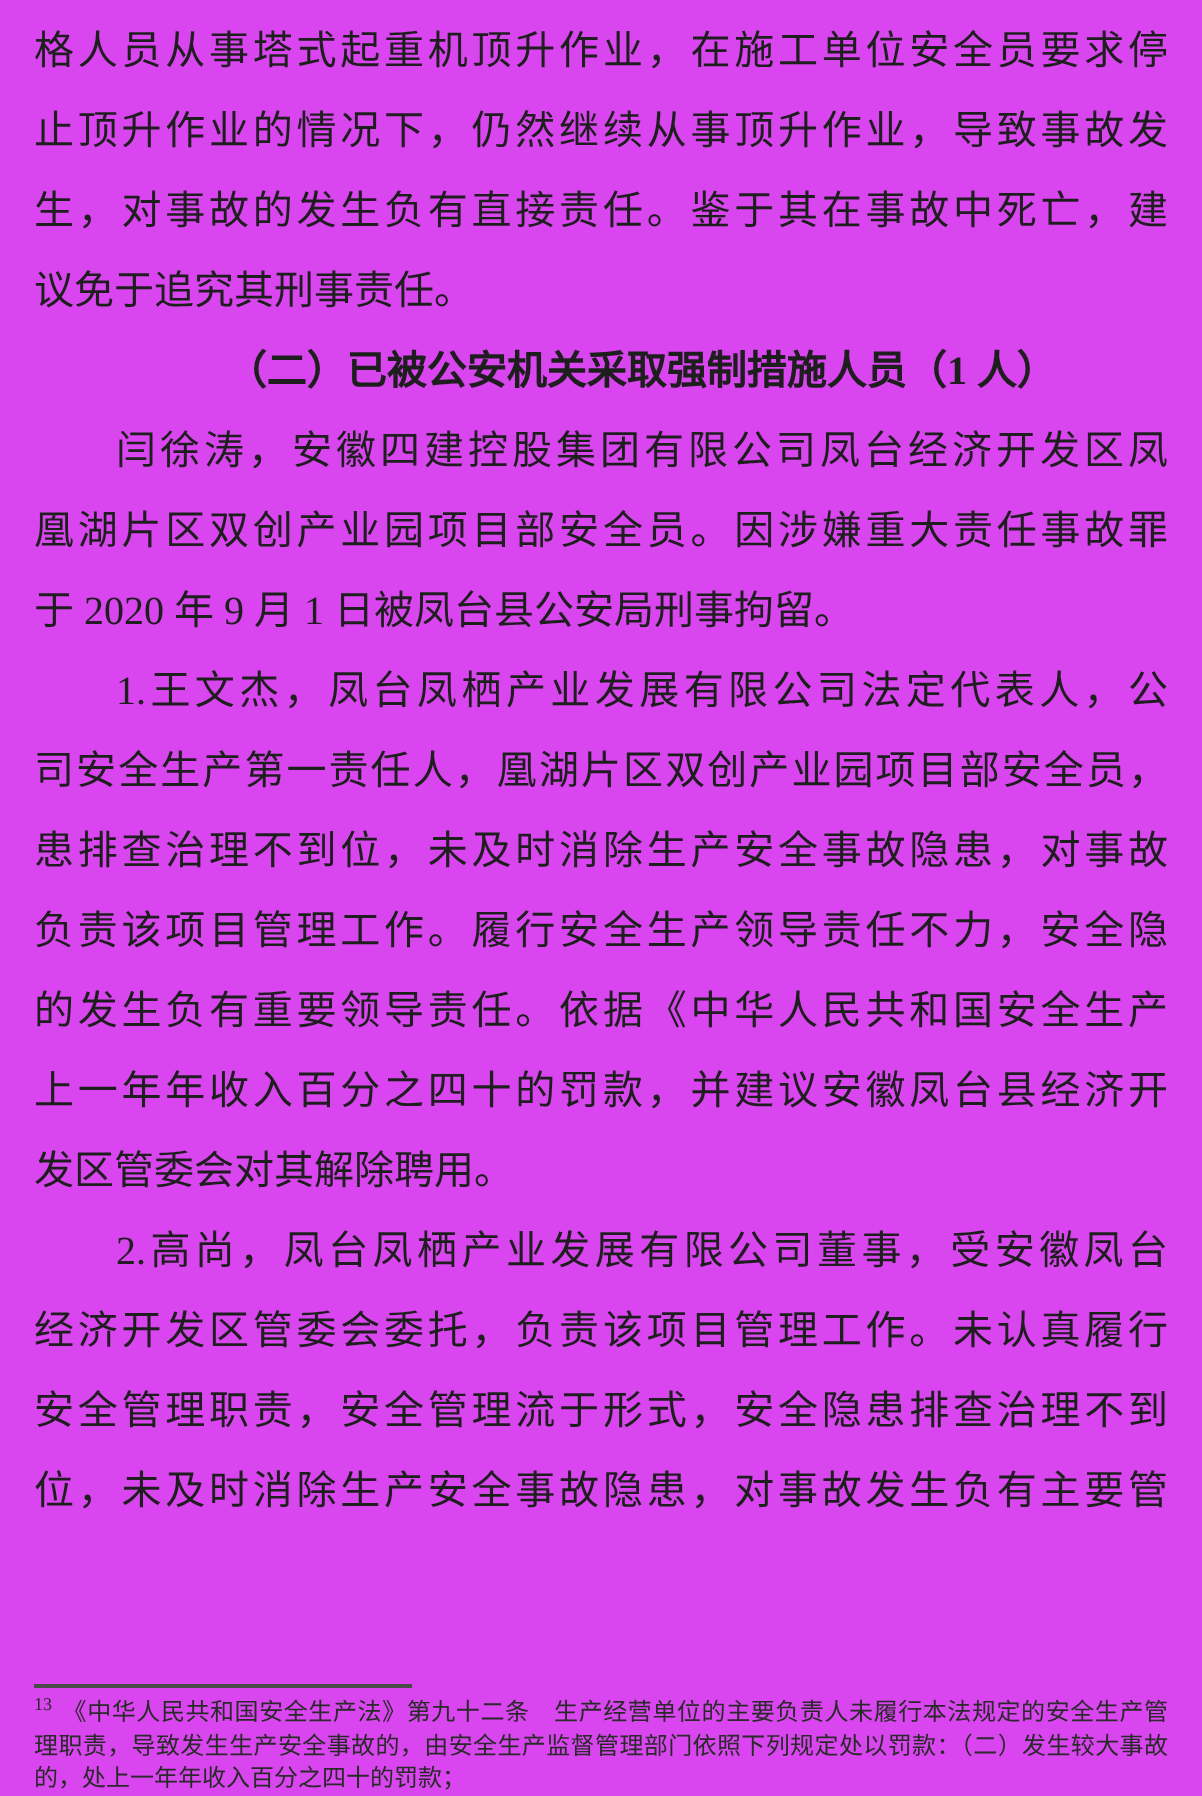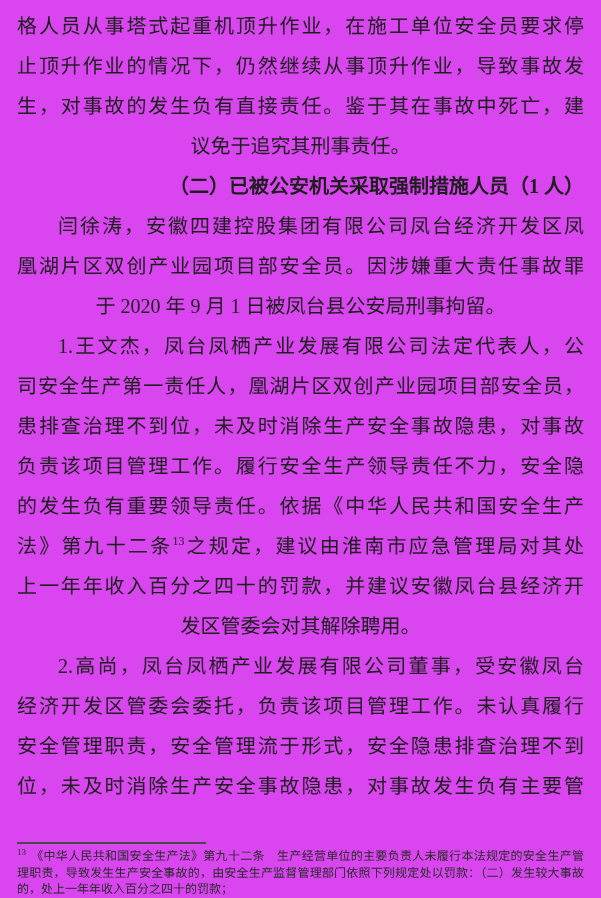--- a/index.html
+++ b/index.html
@@ -29,27 +29,27 @@
     white-space: normal;
     overflow: hidden;
   }
   
   .jline {
     text-align: justify;
     text-align-last: justify;
   }
   
   .eline {
-    text-align: center;
+    text-align: left;
   }
   
   .hline {
     font-weight: bold;
     text-indent: 41px;
-    text-align: right;
+    text-align: center;
   }
   
   .ind {
     text-indent: 41px;
   }
   .line sup {
     font-size: 12px;
     line-height: 0;
     vertical-align: super;
   }
@@ -98,23 +98,20 @@
     <div class="line jline">凰湖片区双创产业园项目部安全员。因涉嫌重大责任事故罪</div>
     <div class="line eline">于 2020 年 9 月 1 日被凤台县公安局刑事拘留。</div>
 
 
     <div class="line jline ind">1.王文杰，凤台凤栖产业发展有限公司法定代表人，公</div>
     <div class="line jline">司安全生产第一责任人，凰湖片区双创产业园项目部安全员，</div>
     <div class="line jline">患排查治理不到位，未及时消除生产安全事故隐患，对事故</div>
     <div class="line jline">负责该项目管理工作。履行安全生产领导责任不力，安全隐</div>
     <div class="line jline">的发生负有重要领导责任。依据《中华人民共和国安全生产</div>
 
-    <div class="line jline">
-      <span>法》第九十二条</span><sup>13</sup><span>之规定，建议由淮南市应急管理局对其处</span>
-    </div>
 
     <div class="line jline">上一年年收入百分之四十的罚款，并建议安徽凤台县经济开</div>
     <div class="line eline">发区管委会对其解除聘用。</div>
 
     <div class="line jline ind">2.高尚，凤台凤栖产业发展有限公司董事，受安徽凤台</div>
     <div class="line jline">经济开发区管委会委托，负责该项目管理工作。未认真履行</div>
     <div class="line jline">安全管理职责，安全管理流于形式，安全隐患排查治理不到</div>
     <div class="line jline">位，未及时消除生产安全事故隐患，对事故发生负有主要管</div>
   </div>
 

